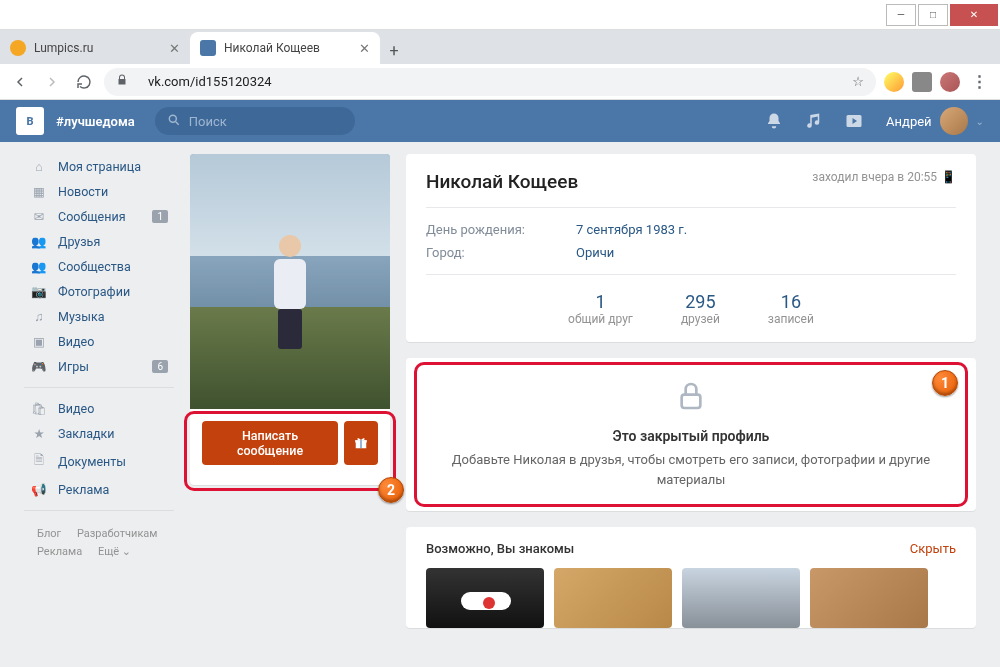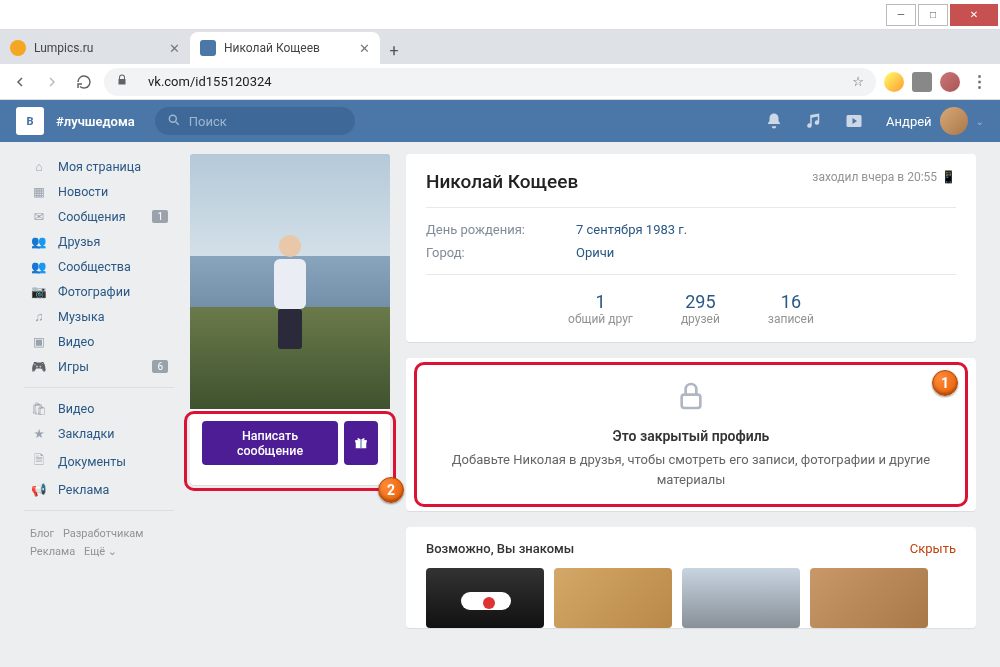--- a/index.html
+++ b/index.html
@@ -44,38 +44,38 @@
 .vk-chev { color: #9fb6d0; font-size: 10px; }
 
 
 .vk-body { display: flex; padding: 12px 24px; gap: 16px; height: calc(667px - 30px - 34px - 36px - 42px); }
 .vk-sidebar { width: 150px; flex-shrink: 0; }
 .side-item { display: flex; align-items: center; gap: 10px; padding: 5px 6px; font-size: 12.5px; color: #2a5885; }
 .side-icon { width: 18px; color: #99a2ad; display: flex; justify-content: center; }
 .side-badge { margin-left: auto; background: #99a2ad; color: #fff; border-radius: 2px; font-size: 10px; padding: 1px 5px; }
 .side-sep { border-top: 1px solid #dcdde0; margin: 8px 0; }
 .side-footer { font-size: 11px; color: #939393; line-height: 18px; padding: 6px; }
-.side-footer span { margin-right: 6px; }
+.side-footer span { margin-right: 6px; margin-left: 7px; }
 
 .vk-main { flex: 1; display: flex; gap: 16px; }
 
 .left-col { width: 200px; flex-shrink: 0; }
 .profile-photo { width: 200px; height: 255px; background: linear-gradient(180deg, #7da6c9 0%, #8bb3d4 40%, #6a8f6f 60%, #4a6b3f 100%); border-radius: 4px 4px 0 0; box-shadow: 0 1px 0 rgba(0,0,0,.07); position: relative; overflow: hidden; }
 .photo-sky { position:absolute; top:0;left:0;right:0;height:48%; background: linear-gradient(180deg,#b5c9d8,#d8e4ec); }
 .photo-water { position:absolute; top:40%;left:0;right:0;height:25%; background: linear-gradient(180deg,#88a5bd,#6d8ba3); }
 .photo-grass { position:absolute; bottom:0;left:0;right:0;height:40%; background: linear-gradient(180deg,#6a7a4a,#3f522f); }
 .photo-person { position:absolute; left:50%; bottom:25%; width:40px;height:110px; transform:translateX(-50%); }
 .photo-head{width:22px;height:22px;background:#e8c8a8;border-radius:50%;margin:0 auto;}
 .photo-body{width:32px;height:50px;background:#eaeef4;margin:2px auto 0;border-radius:6px;}
 .photo-legs{width:24px;height:40px;background:#2a2a3a;margin:0 auto;border-radius:3px;}
 
 .action-box { background: #fff; border-radius: 0 0 4px 4px; padding: 12px; box-shadow: 0 1px 0 rgba(0,0,0,.07); position: relative; }
 .btn-row { display: flex; gap: 6px; margin-bottom: 8px; }
 .btn-row:last-child { margin-bottom: 0; }
-.btn { background: #4c1d95; color: #fff; border: none; border-radius: 4px; padding: 7px 10px; font-size: 12.5px; font-weight: 500; cursor: pointer; }
+.btn { background: #c2410c; color: #fff; border: none; border-radius: 4px; padding: 7px 10px; font-size: 12.5px; font-weight: 500; cursor: pointer; }
 .btn-main { flex: 1; }
 .btn-icon { width: 34px; display: flex; align-items: center; justify-content: center; }
 .btn-more { background: #e5ebf1; color: #55677d; }
 
 .right-col { flex: 1; display: flex; flex-direction: column; gap: 16px; min-width: 0; }
 
 .card { background: #fff; border-radius: 4px; padding: 16px 20px; box-shadow: 0 1px 0 rgba(0,0,0,.07); }
 
 .profile-header { display: flex; justify-content: space-between; align-items: flex-start; }
 .profile-name { font-size: 19px; font-weight: 500; color: #222; }

